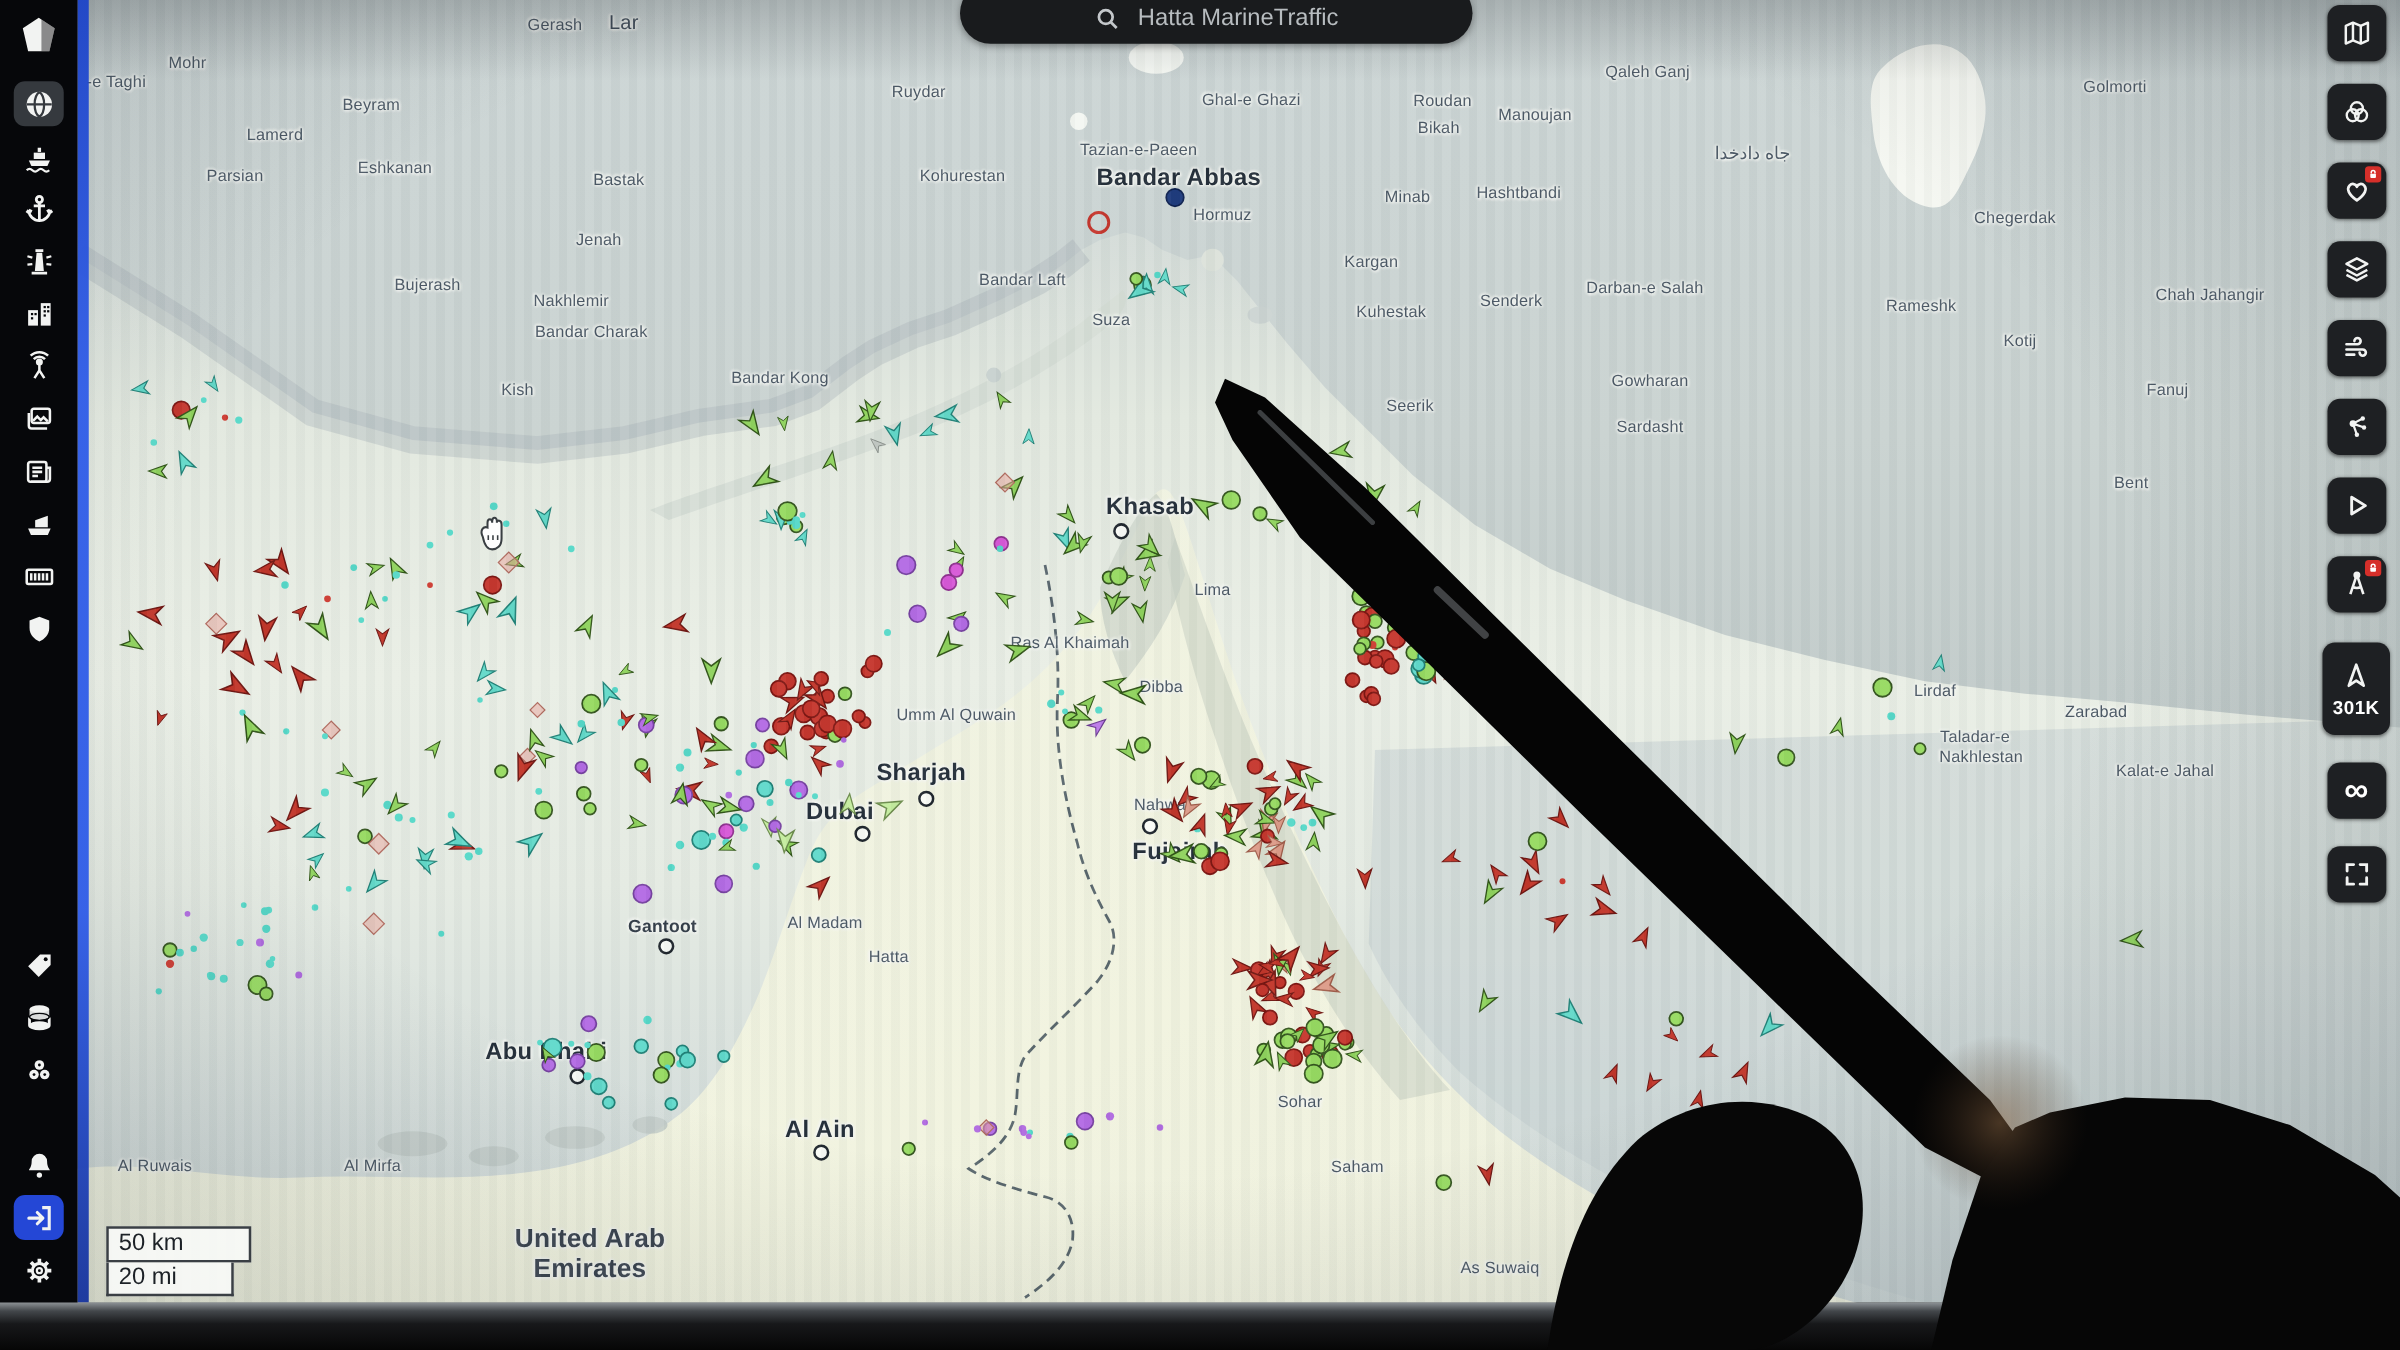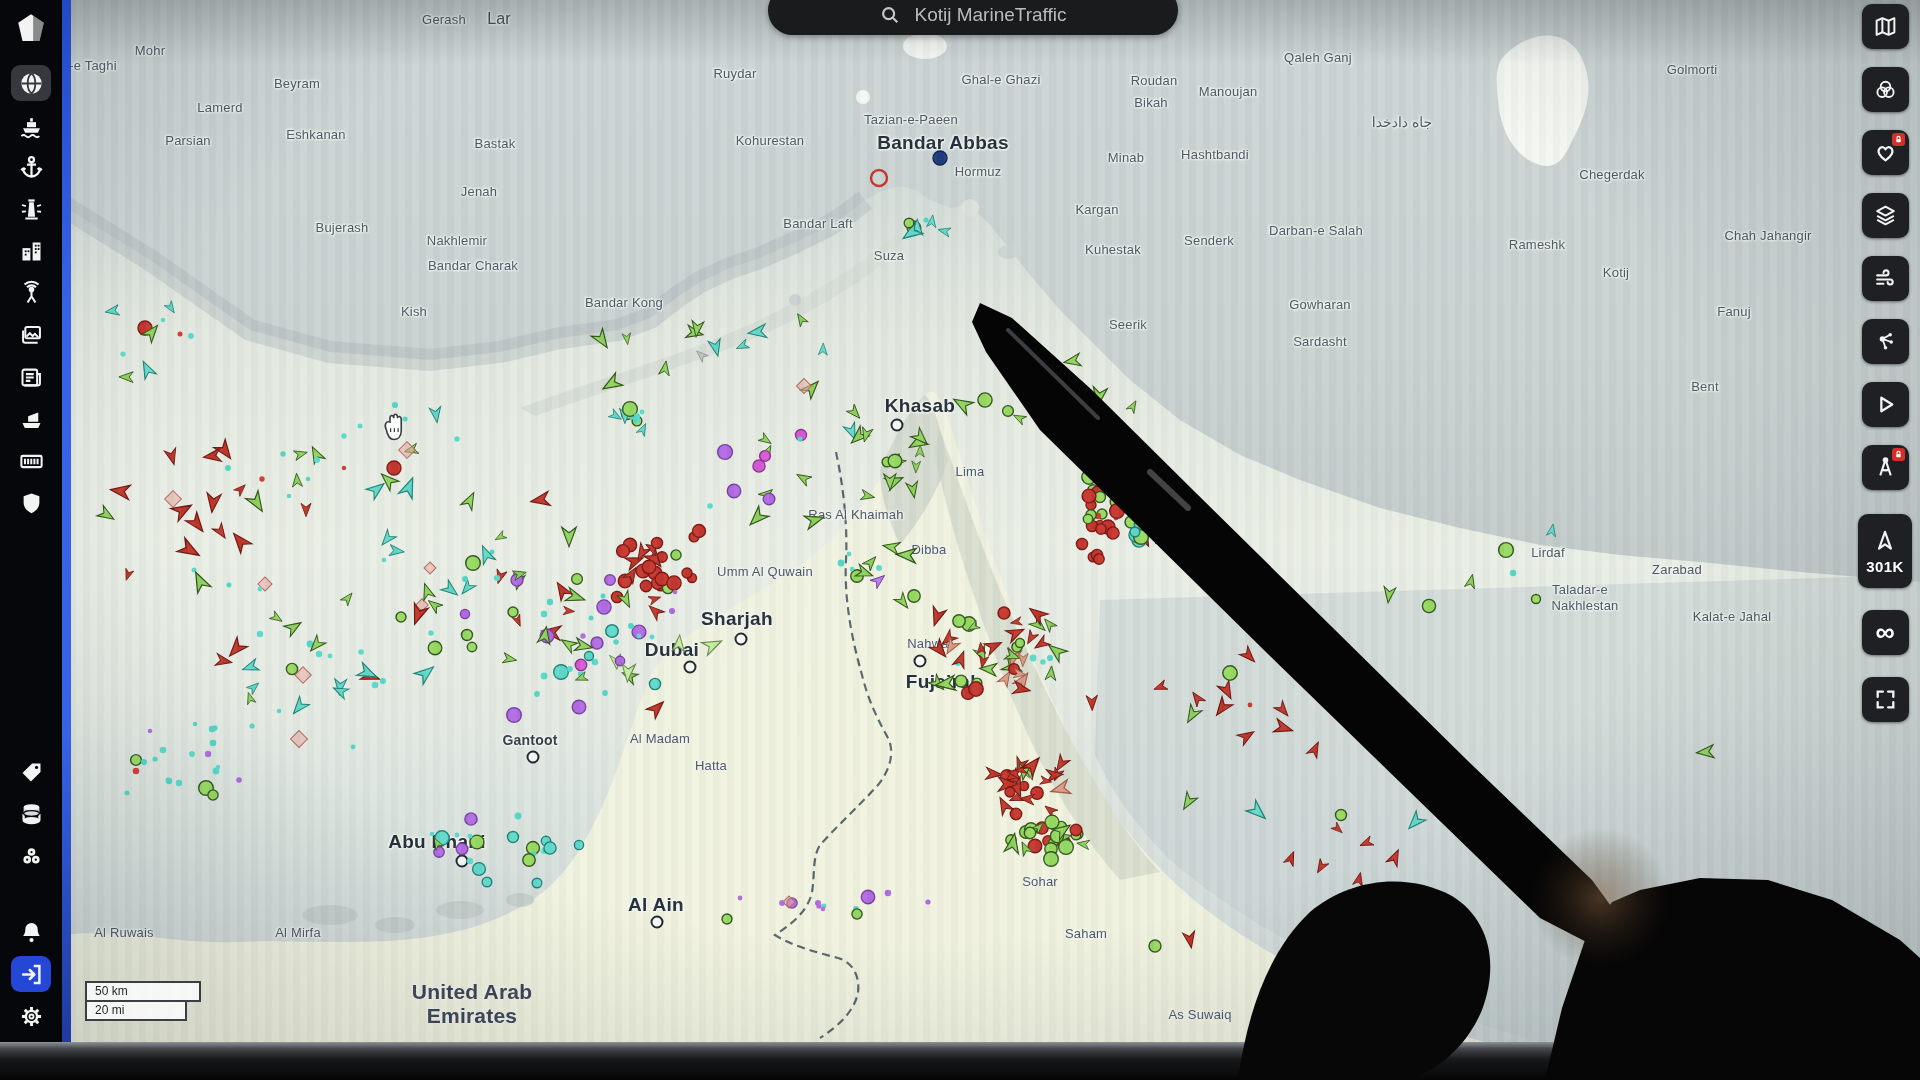--- a/index.html
+++ b/index.html
@@ -57,21 +57,21 @@
   .lock-badge{position:absolute;top:3px;right:4px;width:13px;height:13px;background:#d62f2a;border-radius:3px;
     display:flex;align-items:center;justify-content:center;}
   .lock-badge svg{width:9px;height:9px;}
   .counter-panel{width:54px;height:74px;background:#1e2023;border-radius:10px;margin-top:6px;display:flex;
     flex-direction:column;align-items:center;justify-content:center;color:#fff;box-shadow:0 1px 3px rgba(0,0,0,.5);}
   .counter-panel svg{width:26px;height:26px;}
   .counter-label{font-size:15px;font-weight:700;margin-top:4px;letter-spacing:.4px;}
   .inf-btn{font-size:27px;font-weight:700;color:#fff;}
 
   
-  .scale-ctl{position:absolute;left:85px;top:981px;z-index:20;font-size:12px;color:#1c2126;}
+  .scale-ctl{position:absolute;left:85px;top:981px;z-index:20;font-size:19px;color:#1c2126;}
   .scale-row{background:rgba(252,253,251,.85);border:2px solid #3a3f44;padding:1px 8px 2px 8px;}
   .scale-row.km{width:96px;}
   .scale-row.mi{width:82px;border-top:none;}
   .attribution{position:absolute;left:1602px;top:1028px;z-index:20;font-size:14.5px;color:#2b3dae;
     background:rgba(255,255,255,.55);padding:0 4px 2px 4px;white-space:nowrap;}
 
   
   .bezel{position:absolute;left:0;top:1042px;width:1920px;height:38px;z-index:45;
     background:linear-gradient(180deg,#8d9296 0%,#43474b 18%,#17181a 45%,#060606 100%);}
 
@@ -923,21 +923,21 @@
         </span>
       </div>
     </div>
   <div class="edge-glow"></div>
 
   <div class="search-pill">
     <svg viewBox="0 0 24 24" fill="none" stroke="#c3c7ca" stroke-width="2.4">
       <circle cx="10.5" cy="10.5" r="6"></circle>
         <path d="M15 15 L20 20"></path>
     </svg>
-    <span>Kotij MarineTraffic</span>
+    <span>Hatta MarineTraffic</span>
   </div>
 
   <div class="right-bar" id="right-bar">
       <div class="tool-btn">
         <span style="display:flex">
           <svg viewBox="0 0 24 24" fill="none" stroke="#f2f3f2" stroke-width="1.9" stroke-linejoin="round">
             <path d="M3.5 6.5 L9 4 l6 2.5 L20.5 4 v13.5 L15 20 l-6-2.5 L3.5 20 Z"></path>
             <path d="M9 4 v13.5 M15 6.5 V20"></path>
           </svg>
         </span>

